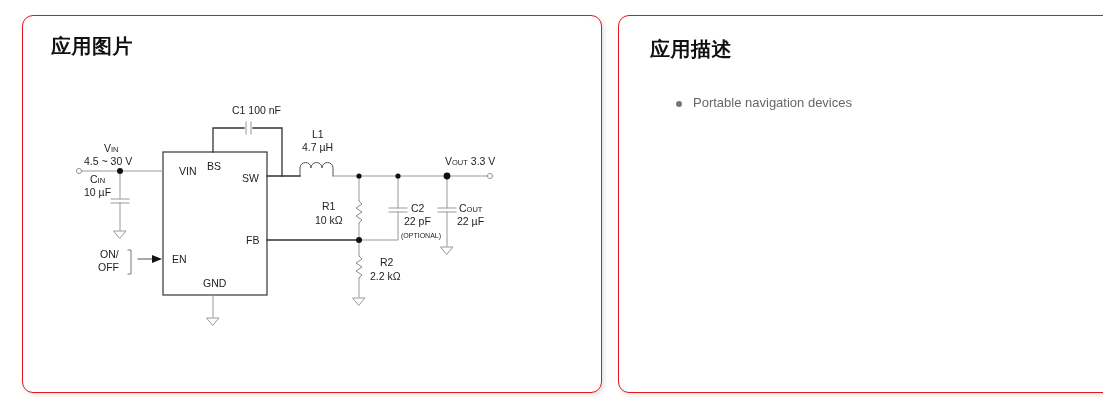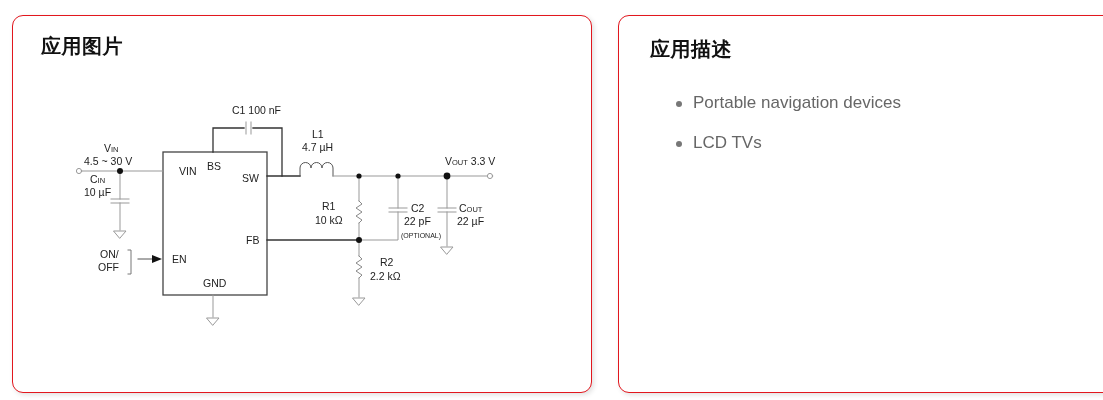--- a/index.html
+++ b/index.html
@@ -1,25 +1,25 @@
 <!DOCTYPE html>
 <html><head>
 <meta charset="utf-8">
 <style>
   html, body { margin:0; padding:0; background:#ffffff; }
   body { width:1103px; height:400px; position:relative; overflow:hidden; font-family:"Liberation Sans", sans-serif; }
   .card { position:absolute; top:15px; height:378px; border:1.5px solid #e2171e; border-radius:11px; background:#fff; box-shadow:2px 2px 5px rgba(0,0,0,0.12); box-sizing:border-box; }
-  #card-left { left:12px; width:580px; }
+  #card-left { left:22px; width:580px; }
   #card-right { left:618px; width:518px; }
   .card-title { position:absolute; left:28px; top:17px; font-size:20px; font-weight:bold; color:#111; font-family:"DejaVu Sans", sans-serif; letter-spacing:0.5px; }
   #card-right .card-title { left:31px; top:20px; }
   .diagram { position:absolute; left:0; top:0; }
   .diagram text { font-family:"Liberation Sans", sans-serif; fill:#222; }
   ul.app-list { position:absolute; left:54px; top:74px; margin:0; padding:0; list-style:none; }
-  ul.app-list li { position:relative; padding-left:20px; font-size:17px; color:#666; height:39.5px; line-height:26px; }
+  ul.app-list li { position:relative; padding-left:20px; font-size:13px; color:#666; height:39.5px; line-height:26px; }
   ul.app-list li::before { content:""; position:absolute; left:3px; top:11px; width:6px; height:6px; border-radius:50%; background:#777; }
 </style>
 </head>
 <body>
 
 <div id="card-left" class="card">
   <div class="card-title">应用图片</div>
 </div>
 
 <svg class="diagram" width="600" height="400" viewBox="0 0 600 400">
@@ -116,15 +116,14 @@
 
     <text x="100" y="258">ON/</text>
     <text x="98" y="271">OFF</text>
   </g>
 </svg>
 
 <div id="card-right" class="card">
   <div class="card-title">应用描述</div>
   <ul class="app-list">
     <li>Portable navigation devices</li>
-    <li>LCD TVs</li>
   </ul>
 </div>
 
 </body></html>

